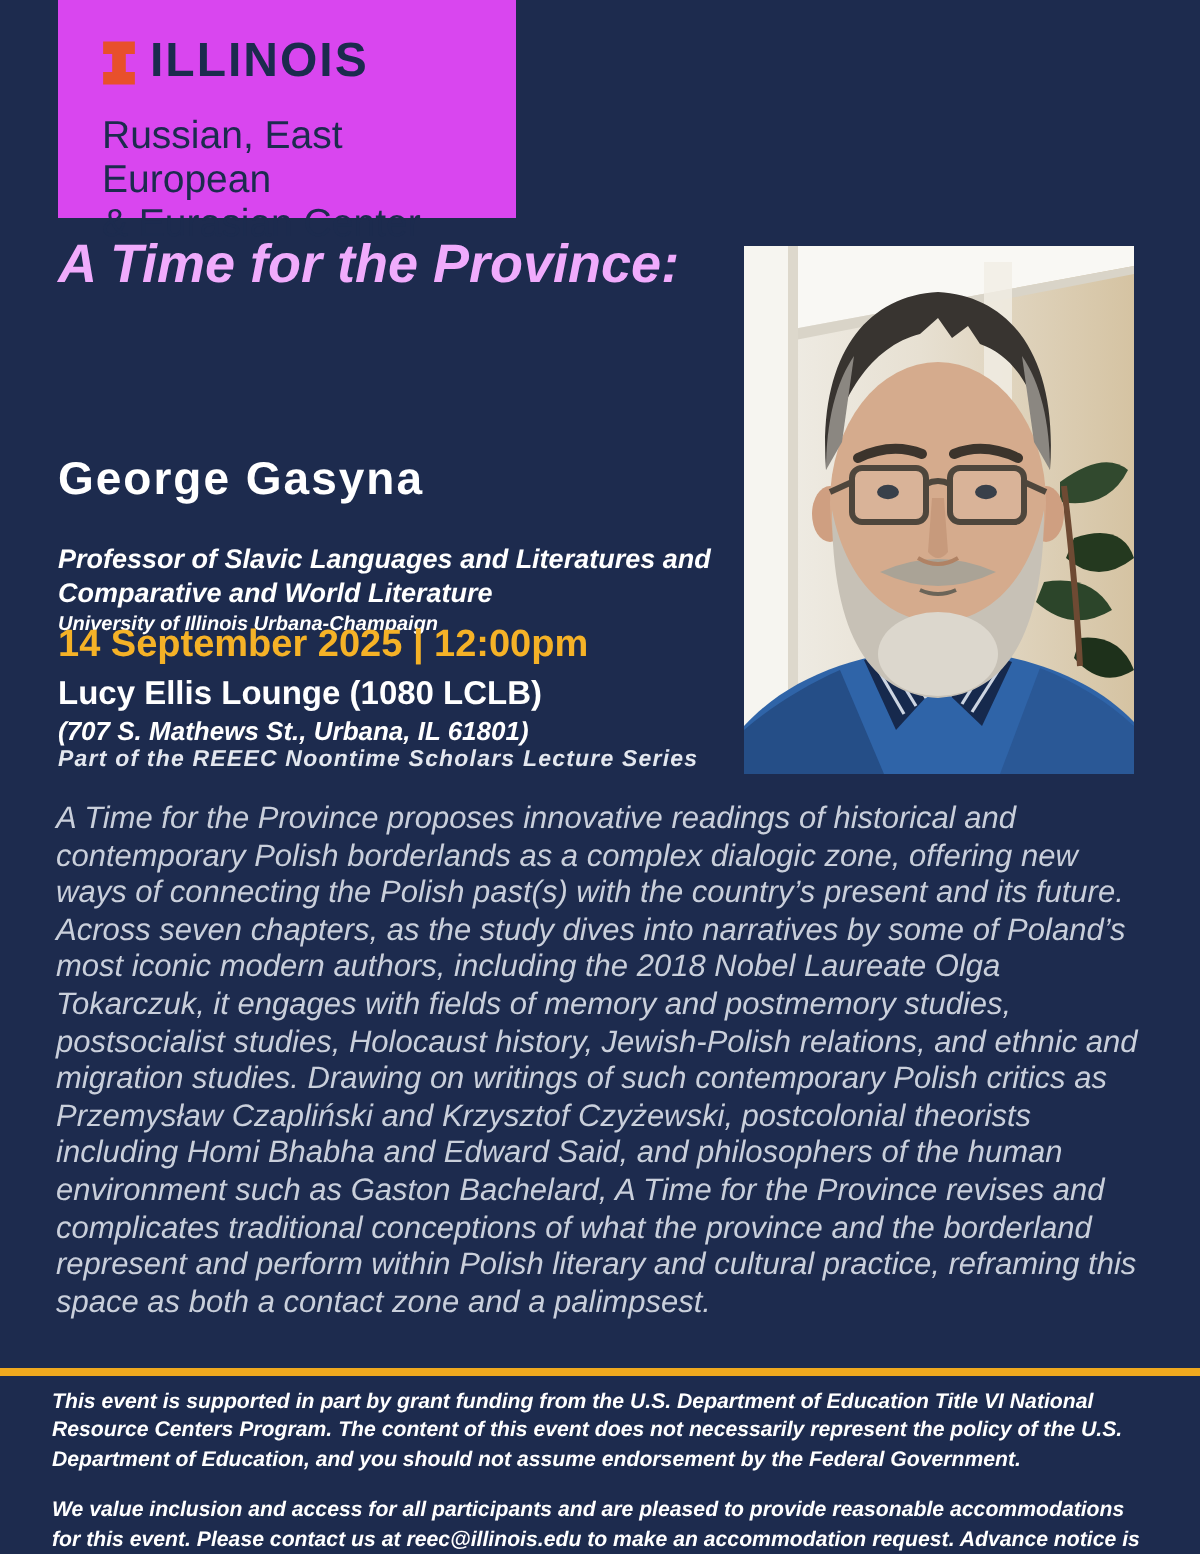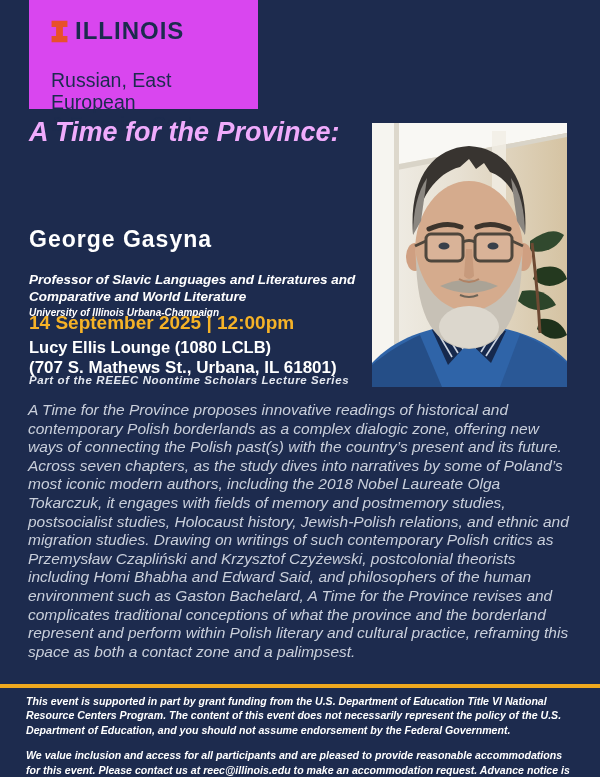--- a/index.html
+++ b/index.html
@@ -17,40 +17,40 @@
     background:#d946ef;
     box-sizing:border-box;
     padding:17px 0 0 22px;
   }
   .logo-row{display:flex;align-items:center;gap:7px;}
   .logo-row svg{display:block;}
   .logo-wordmark{
     color:#1C2B4E;font-size:24px;font-weight:bold;letter-spacing:1px;
   }
   .logo-unit{
-    margin-top:24px;color:#1C2B4E;font-size:19.5px;line-height:1.14;font-weight:400;
+    margin-top:12px;color:#1C2B4E;font-size:19.5px;line-height:1.14;font-weight:400;
   }
   
   .title-block{position:absolute;left:29px;top:118px;width:340px;color:#f0abfc;}
   .title-main{
     font-size:27px;font-weight:bold;font-style:italic;line-height:1.08;
   }
   .title-sub{
     margin-top:3px;font-size:23px;font-weight:bold;font-style:italic;line-height:1.2;
   }
   
   .speaker-block{position:absolute;left:29px;top:226px;width:340px;color:#FFFFFF;}
   .speaker-name{font-size:23px;font-weight:bold;letter-spacing:1px;}
   .speaker-title{margin-top:18px;font-size:13.5px;font-weight:bold;line-height:1.28;font-style:italic;}
   .speaker-affiliation{margin-top:1px;font-size:10px;font-weight:bold;font-style:italic;}
   
   .when-block{position:absolute;left:29px;top:312px;width:340px;}
   .when-date{color:#F5B227;font-size:19px;font-weight:bold;}
   .when-venue{margin-top:4px;color:#FFFFFF;font-size:16.5px;font-weight:bold;}
-  .when-address{margin-top:1px;color:#FFFFFF;font-size:17px;font-weight:bold;}
+  .when-address{margin-top:1px;color:#FFFFFF;font-size:13px;font-weight:bold;font-style:italic;}
   .series-line{
     position:absolute;left:29px;top:374px;width:350px;
     color:#E3E7EF;font-size:11.5px;font-weight:bold;font-style:italic;letter-spacing:0.6px;
   }
   
   .photo{
     position:absolute;left:372px;top:123px;width:195px;height:264px;overflow:hidden;
   }
   .photo svg{display:block;}
   

